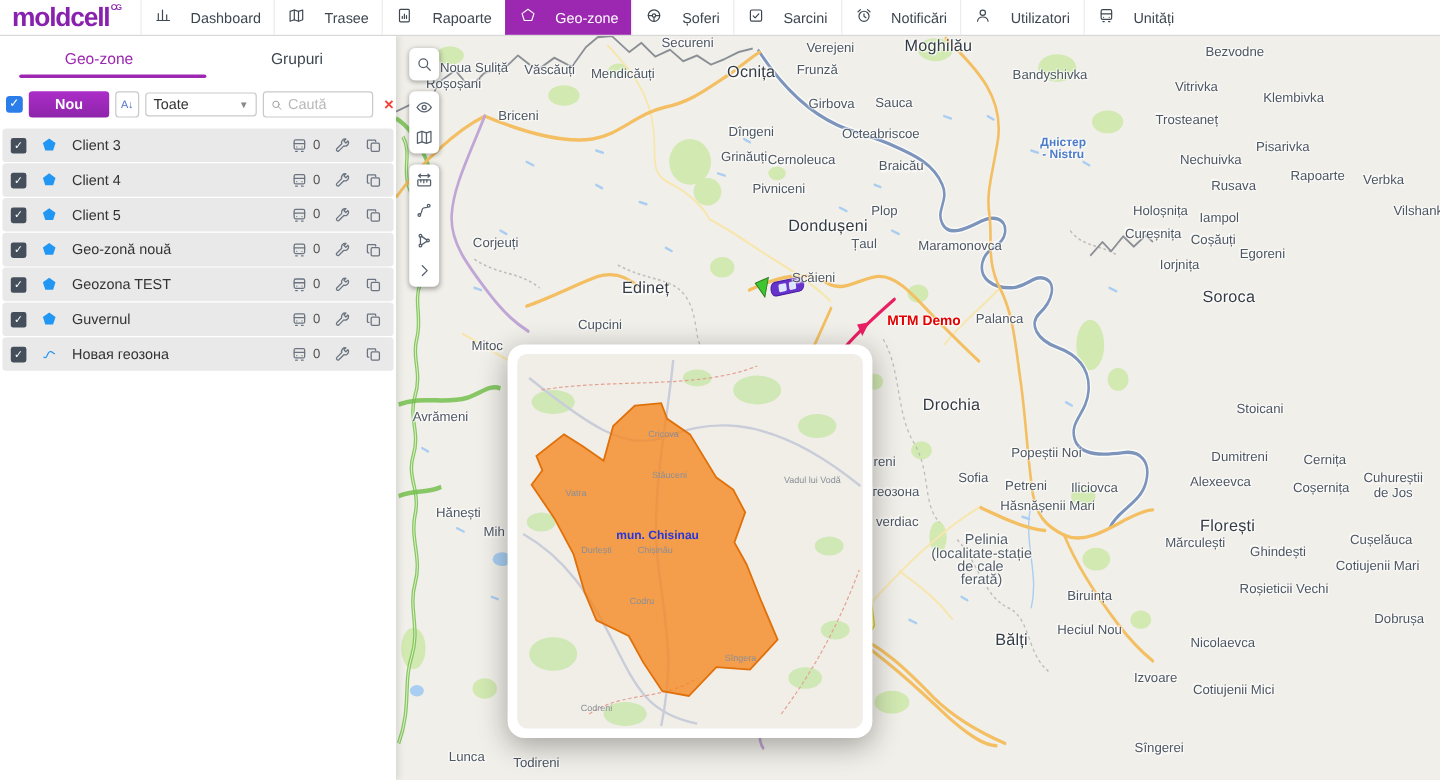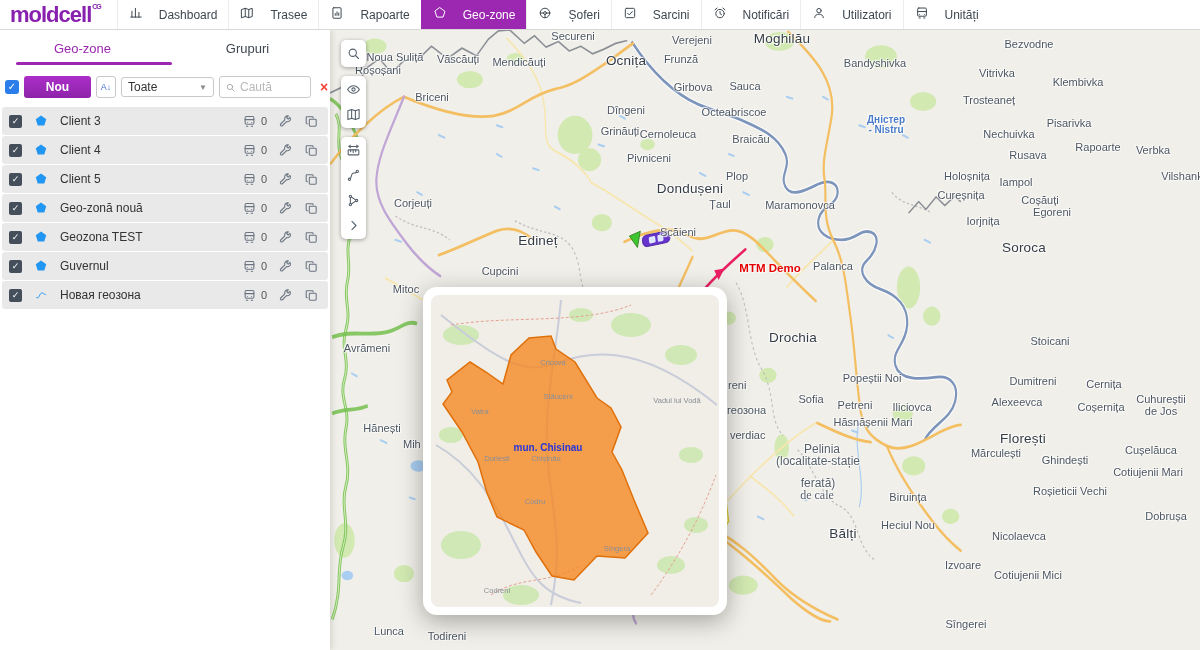--- a/index.html
+++ b/index.html
@@ -504,21 +504,21 @@
         <span class="lb" style="left: 659px; top: 70px;">Trosteaneț</span>
         <span class="lb" style="left: 739px; top: 93px;">Pisarivka</span>
         <span class="lb" style="left: 679px; top: 104px;">Nechuivka</span>
         <span class="lb" style="left: 768px; top: 117px;">Rapoarte</span>
         <span class="lb" style="left: 823px; top: 120px;">Verbka</span>
         <span class="lb" style="left: 698px; top: 125px;">Rusava</span>
         <span class="lb" style="left: 855px; top: 146px;">Vilshanka</span>
         <span class="lb" style="left: 637px; top: 146px;">Holoșnița</span>
         <span class="lb" style="left: 686px; top: 152px;">Iampol</span>
         <span class="lb" style="left: 631px; top: 165px;">Cureșnița</span>
-        <span class="lb" style="left: 681px; top: 170px; margin-left: 29px;">Coșăuți</span>
+        <span class="lb" style="left: 681px; top: 170px;">Coșăuți</span>
         <span class="lb" style="left: 722px; top: 182px;">Egoreni</span>
         <span class="lb" style="left: 653px; top: 191px;">Iorjnița</span>
         <span class="lb" style="left: 720px; top: 311px;">Stoicani</span>
         <span class="lb" style="left: 703px; top: 351px;">Dumitreni</span>
         <span class="lb" style="left: 687px; top: 372px;">Alexeevca</span>
         <span class="lb" style="left: 774px; top: 354px;">Cernița</span>
         <span class="lb" style="left: 771px; top: 377px;">Coșernița</span>
         <span class="lb" style="left: 831px; top: 369px;">Cuhureștii</span>
         <span class="lb" style="left: 831px; top: 381px;">de Jos</span>
         <span class="lb" style="left: 503px; top: 236px;">Palanca</span>
@@ -534,21 +534,21 @@
         <span class="lb" style="left: 636px; top: 594px;">Sîngerei</span>
         <span class="lb" style="left: 689px; top: 506px;">Nicolaevca</span>
         <span class="lb" style="left: 836px; top: 486px;">Dobrușa</span>
         <span class="lb" style="left: 740px; top: 461px;">Roșieticii Vechi</span>
         <span class="lb" style="left: 735px; top: 430px;">Ghindești</span>
         <span class="lb" style="left: 821px; top: 420px;">Cușelăuca</span>
         <span class="lb" style="left: 818px; top: 442px;">Cotiujenii Mari</span>
         <span class="lb" style="left: 666px; top: 423px;">Mărculești</span>
         <span class="lb small" style="left: 492px; top: 419px;">Pelinia</span>
         <span class="lb small" style="left: 488px; top: 431px;">(localitate-stație</span>
-        <span class="lb small" style="left: 487px; top: 465px; font-family: Liberation Serif, serif;">de cale</span>
+        <span class="lb small" style="left: 487px; top: 442px;">de cale</span>
         <span class="lb small" style="left: 488px; top: 453px;">ferată)</span>
         <span class="lb left" style="left: 73px; top: 414px;">Mih</span>
         <span class="lb left" style="left: 398px; top: 355px;">reni</span>
         <span class="lb left" style="left: 397px; top: 380px;">геозона</span>
         <span class="lb left" style="left: 400px; top: 405px;">verdiac</span>
         <span class="lb river" style="left: 556px; top: 89px;">Дністер</span>
         <span class="lb river" style="left: 556px; top: 99px;">- Nistru</span>
         <span class="lb vehicle" style="left: 440px; top: 238px;">MTM Demo</span>
       </div>
 

